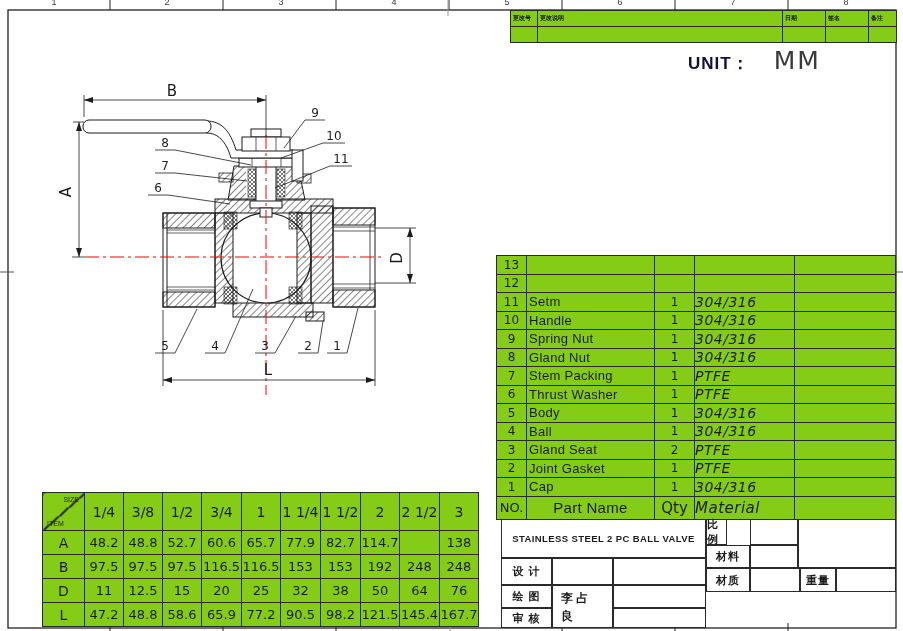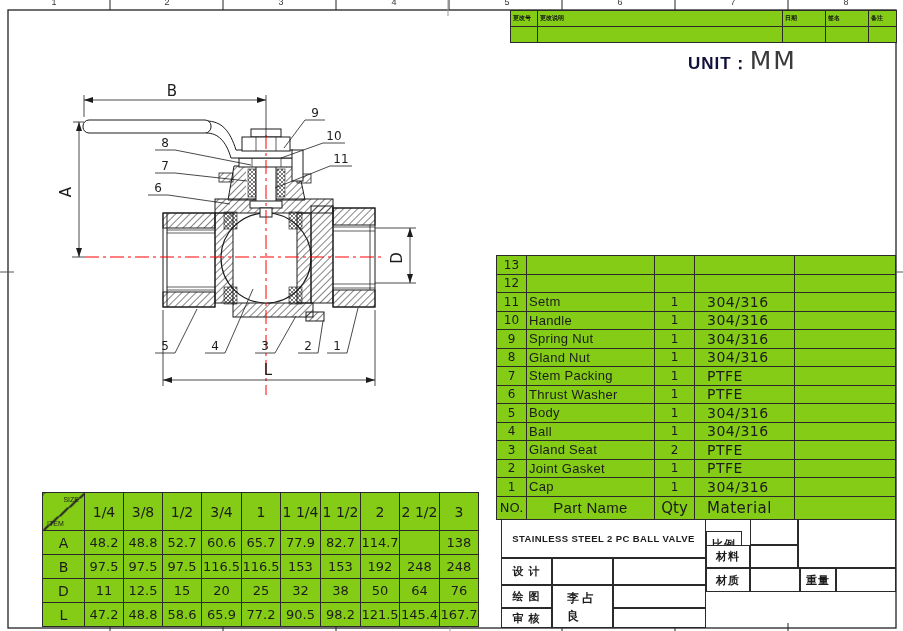--- a/index.html
+++ b/index.html
@@ -5,52 +5,52 @@
   html,body{margin:0;padding:0;background:#e8e8e8;}
   .page{position:relative;width:903px;height:631px;background:#fff;overflow:hidden;
         font-family:"Liberation Sans",sans-serif;color:#1c1c1c;}
   .sheet-svg{position:absolute;left:0;top:0;}
   table{border-collapse:collapse;position:absolute;table-layout:fixed;background:#84cc16;}
   td{border:1px solid #2a2a2a;padding:0;overflow:hidden;white-space:nowrap;vertical-align:middle;}
   
   .rev-table{left:510px;top:10px;width:386px;}
   .rev-table td{height:15px;font-size:6px;font-weight:700;padding-left:2px;color:#111;}
   
-  .unit-note{position:absolute;left:688px;top:46px;display:flex;align-items:baseline;}
+  .unit-note{position:absolute;left:688px;top:46px;display:flex;align-items:baseline;gap:24px;}
   .unit-prefix{font-size:17px;font-weight:700;letter-spacing:1px;color:#10103a;}
   .unit-value{font-size:25px;font-weight:400;color:#3a3a3a;letter-spacing:2px;
               font-family:"DejaVu Sans",sans-serif;}
   
   .parts-table{left:496px;top:255px;width:399px;}
   .parts-table td{height:17.5px;}
   .parts-table .c-no{text-align:center;font-size:12px;font-family:"DejaVu Sans",sans-serif;}
   .parts-table .c-name{padding-left:2px;font-size:13px;letter-spacing:.3px;}
   .parts-table .c-qty{text-align:center;font-size:12px;font-family:"DejaVu Sans",sans-serif;}
-  .parts-table .c-mat{padding-left:12px;font-size:14px;font-family:"DejaVu Sans",sans-serif;letter-spacing:.5px;}
+  .parts-table .c-mat{font-size:14px;font-family:"DejaVu Sans",sans-serif;letter-spacing:.5px;font-style:italic;}
   .parts-table tr.hdr td{height:22px;font-size:15px;}
   .parts-table tr.hdr .c-no{font-size:13px;}
   .parts-table tr.hdr .c-name{text-align:center;padding-left:0;font-size:15px;}
   .parts-table tr.hdr .c-mat{font-size:15px;}
   
   .size-table{left:42px;top:492px;width:436px;}
   .size-table td{height:23px;text-align:center;font-size:13px;font-family:"DejaVu Sans",sans-serif;}
   .size-table tr.hdr td{height:37px;font-size:14px;}
   .size-table .c-item{font-size:14px;}
   .corner{position:relative;background:
      linear-gradient(to bottom right,transparent 0 calc(50% - 1px),#2a2a2a calc(50% - 1px) calc(50% + 1px),transparent calc(50% + 1px));}
   .corner .t1{position:absolute;top:3px;right:5px;font-size:7px;font-family:"Liberation Sans",sans-serif;}
   .corner .t2{position:absolute;bottom:3px;left:4px;font-size:7px;font-family:"Liberation Sans",sans-serif;}
   
   .tblock{position:absolute;left:501px;top:519px;width:395px;height:109px;}
   .cell{position:absolute;border:1px solid #2a2a2a;display:flex;align-items:center;justify-content:center;
         background:#fff;box-sizing:border-box;}
   .cell.blank{background:#fff;}
   .tb-title{font-size:9.5px;font-weight:700;letter-spacing:.4px;}
   .tb-label{font-size:11px;font-weight:700;letter-spacing:1px;}
-  .tb-name{flex-direction:column;align-items:flex-start;justify-content:center;padding-left:14px;
+  .tb-name{flex-direction:column;align-items:flex-start;justify-content:center;padding-left:8px;
            font-size:12px;font-weight:700;line-height:1.5;}
   .tb-company{flex-direction:column;align-items:flex-start;justify-content:center;padding-left:12px;
               font-size:8.5px;font-weight:700;line-height:1.5;letter-spacing:.2px;}
 </style>
 </head>
 <body>
 
 <div class="page">
 
 <svg class="sheet-svg" width="903" height="631" viewBox="0 0 903 631">
@@ -509,21 +509,21 @@
 
   <div class="cell tb-label" style="left:0;top:66px;width:51px;height:23px;">绘  图</div>
   <div class="cell tb-label" style="left:0;top:89px;width:51px;height:20px;">审  核</div>
   <div class="cell tb-name" style="left:51px;top:66px;width:61px;height:43px;">
     <span>李 占</span>
     <span>良</span>
   </div>
   <div class="cell blank" style="left:112px;top:66px;width:93px;height:23px;"></div>
   <div class="cell blank" style="left:112px;top:89px;width:93px;height:20px;"></div>
 
-  <div class="cell tb-label" style="left:205px;top:12px;width:36px;height:26px;">比例</div>
+  <div class="cell tb-label" style="left:205px;top:0;width:21px;height:26px;">比例</div>
   <div class="cell blank" style="left:249px;top:0;width:48px;height:26px;"></div>
   <div class="cell blank" style="left:297px;top:0;width:98px;height:49px;"></div>
   <div class="cell tb-label" style="left:205px;top:26px;width:44px;height:23px;">材料</div>
   <div class="cell blank" style="left:249px;top:26px;width:48px;height:23px;"></div>
 
   <div class="cell tb-label" style="left:205px;top:49px;width:44px;height:24px;">材质</div>
   <div class="cell blank" style="left:249px;top:49px;width:50px;height:24px;"></div>
   <div class="cell tb-label" style="left:299px;top:49px;width:36px;height:24px;">重量</div>
   <div class="cell blank" style="left:335px;top:49px;width:60px;height:24px;"></div>
 

